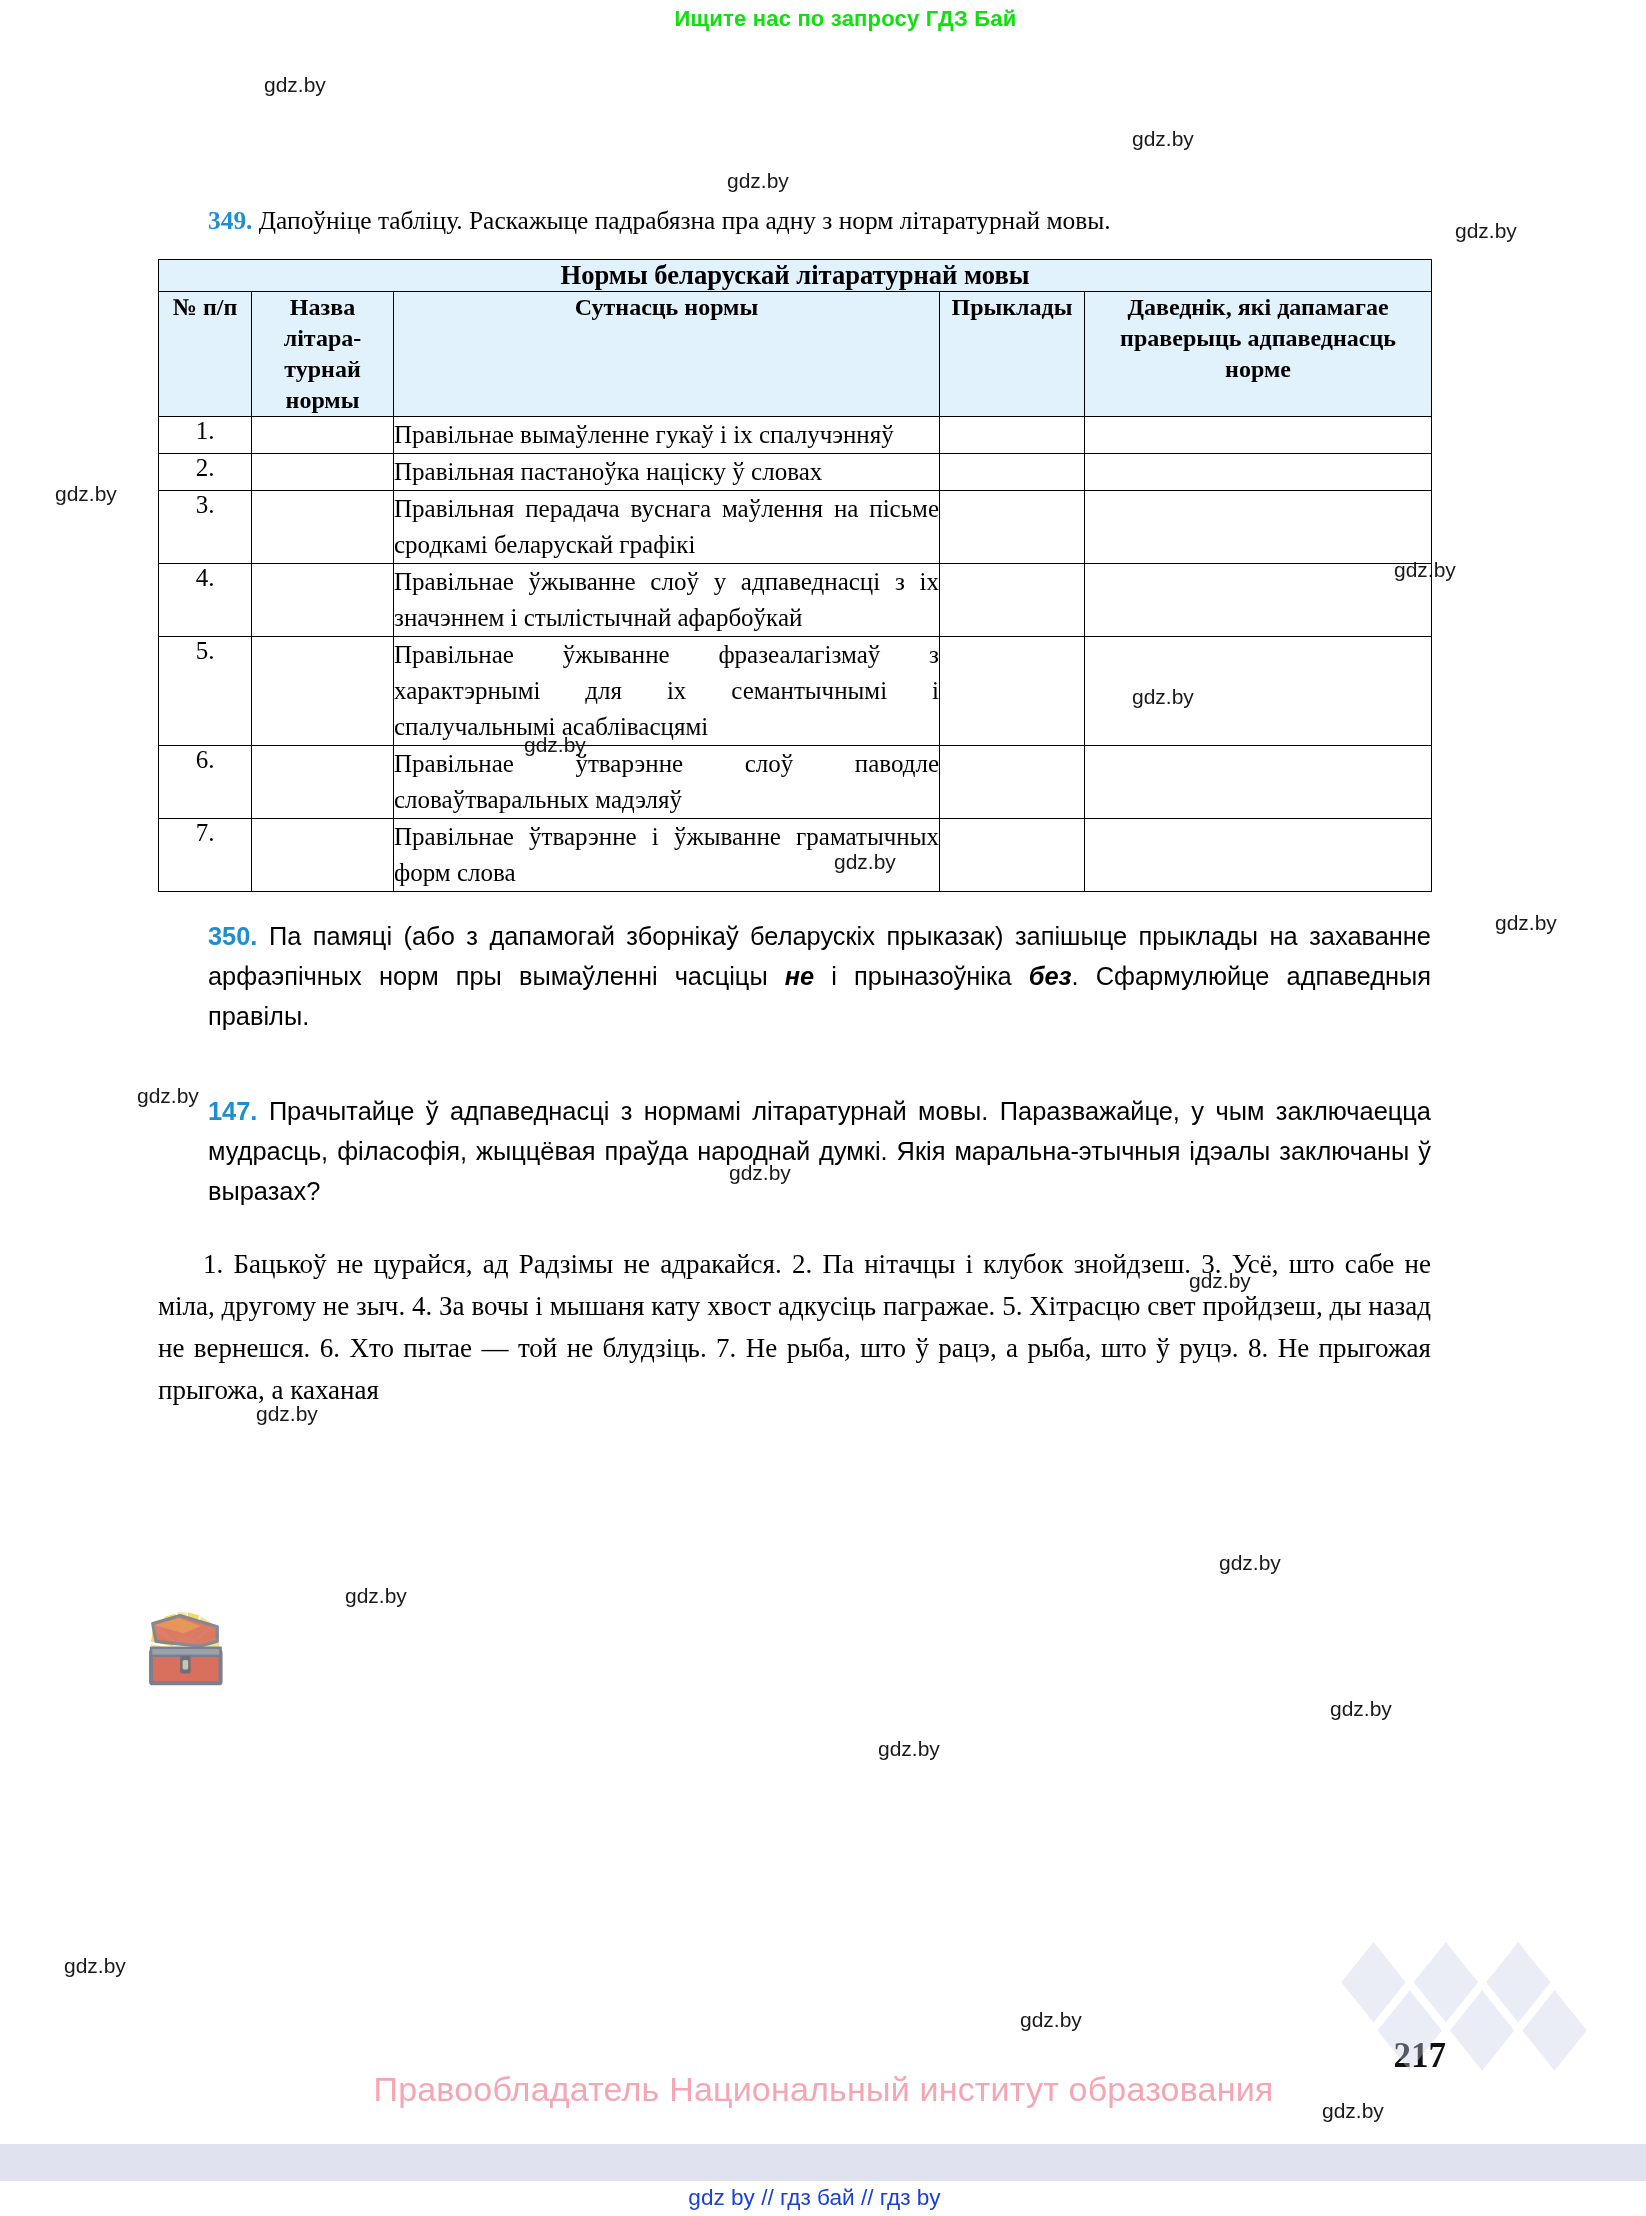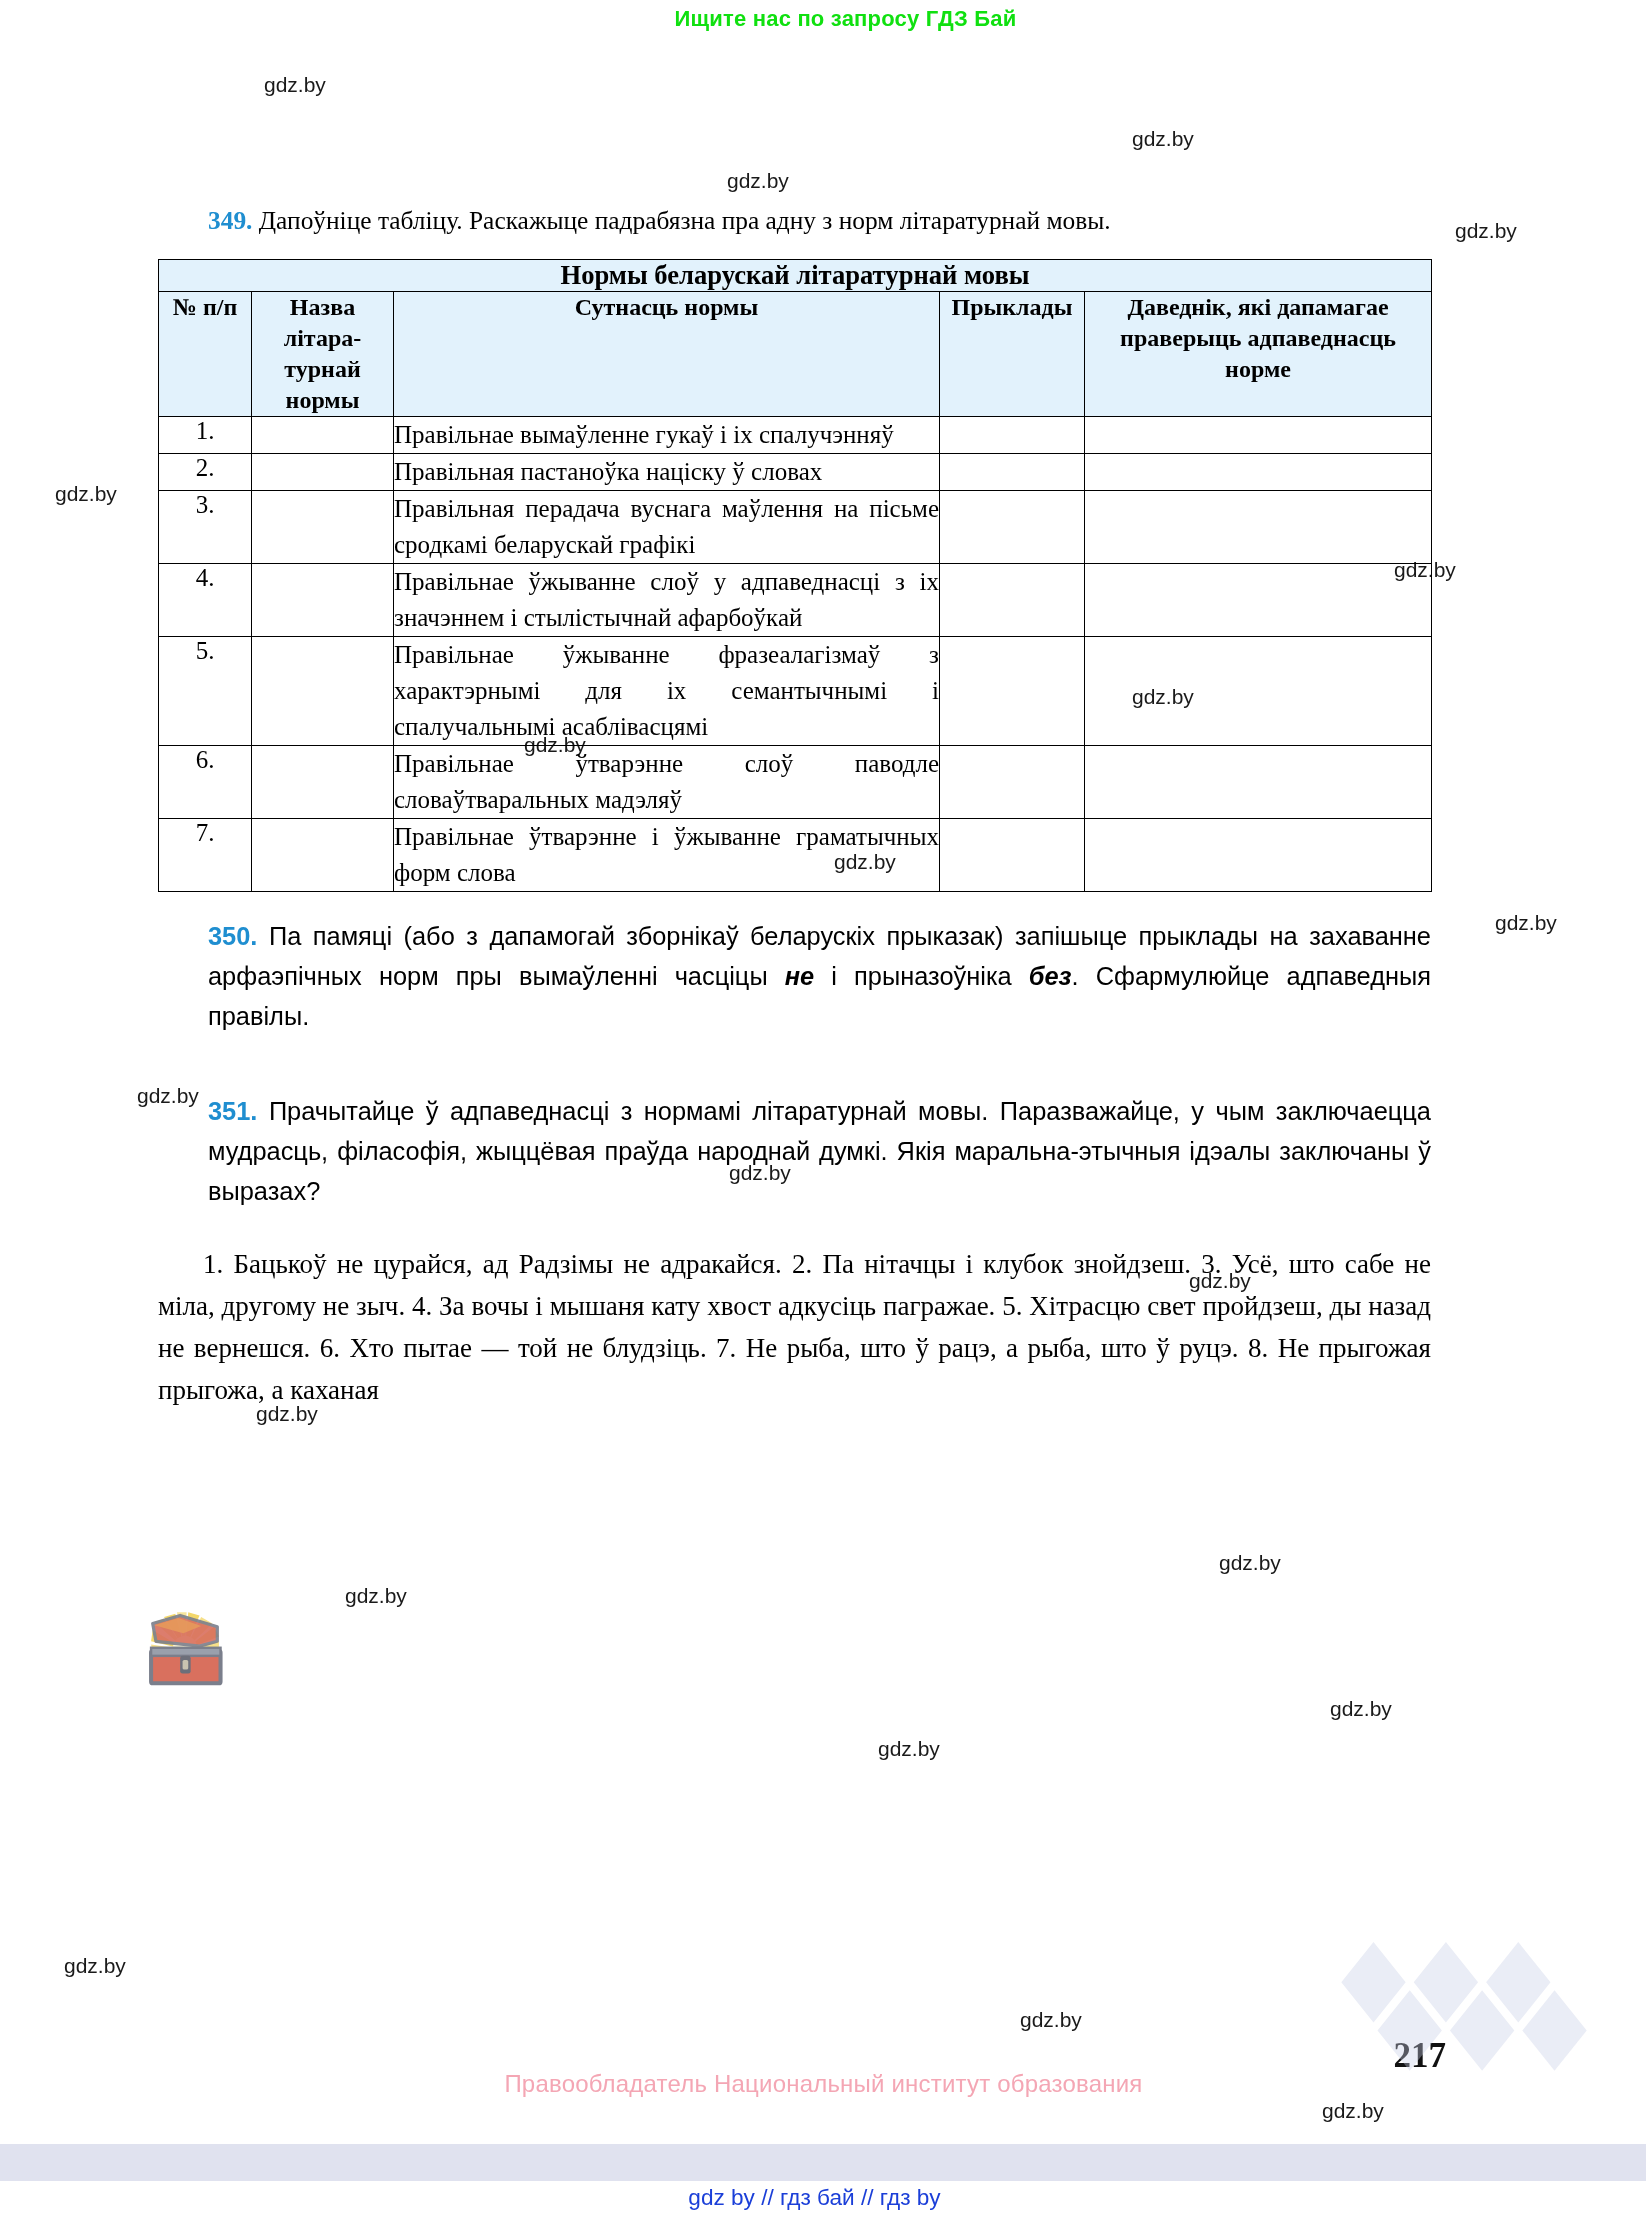--- a/index.html
+++ b/index.html
@@ -150,21 +150,21 @@
     margin-top: 39px;
   }
 
   
   .copyright {
     position: absolute;
     left: 0; width: 1647px;
     top: 2070px;
     text-align: center;
     font-family: "Liberation Sans", sans-serif;
-    font-size: 24px;
+    font-size: 34px;
     color: #f4a6b4;
     letter-spacing: 0.2px;
   }
 
   
   .bottom-bar {
     position: absolute;
     left: 0; width: 1647px;
     bottom: 35px;
     height: 37px;
@@ -303,21 +303,21 @@
         </tbody>
     </table>
   </div>
 
   <p class="ex-para indent" style="margin-top:24px;">
     <span class="ex-num">350.</span>
     <span>Па памяці (або з дапамогай зборнікаў беларускіх прыказак) запішыце прыклады на захаванне арфаэпічных норм пры вымаўленні часціцы </span><b>не</b><span> і прына­зоўніка </span><b>без</b><span>. Сфармулюйце адпаведныя правілы.</span>
   </p>
 
   <p class="ex-para indent" style="margin-top:55px;">
-    <span class="ex-num">351.</span>
+    <span class="ex-num">147.</span>
     <span>Прачытайце ў адпаведнасці з нормамі літаратурнай мовы. Паразважайце, у чым заключаецца мудрасць, філасофія, жыццёвая праўда народнай думкі. Якія маральна-этычныя ідэалы заключаны ў выразах?</span>
   </p>
 
   <p class="proverbs" style="margin-top:32px;"><span class="first-indent"></span><span>1. Бацькоў не цурайся, ад Радзімы не адракайся. 2. Па нітачцы і клубок знойдзеш. 3. Усё, што сабе не міла, другому не зыч. 4. За вочы і мышаня кату хвост адкусіць пагражае. 5. Хітрасцю свет пройдзеш, ды назад не вернешся. 6. Хто пытае — той не блудзіць. 7. Не рыба, што ў рацэ, а рыба, што ў руцэ. 8. Не прыгожая прыгожа, а каханая</span></p>
 
 </div>
 
 <svg class="chest-icon" viewBox="0 0 104 104">
 
   <g>

